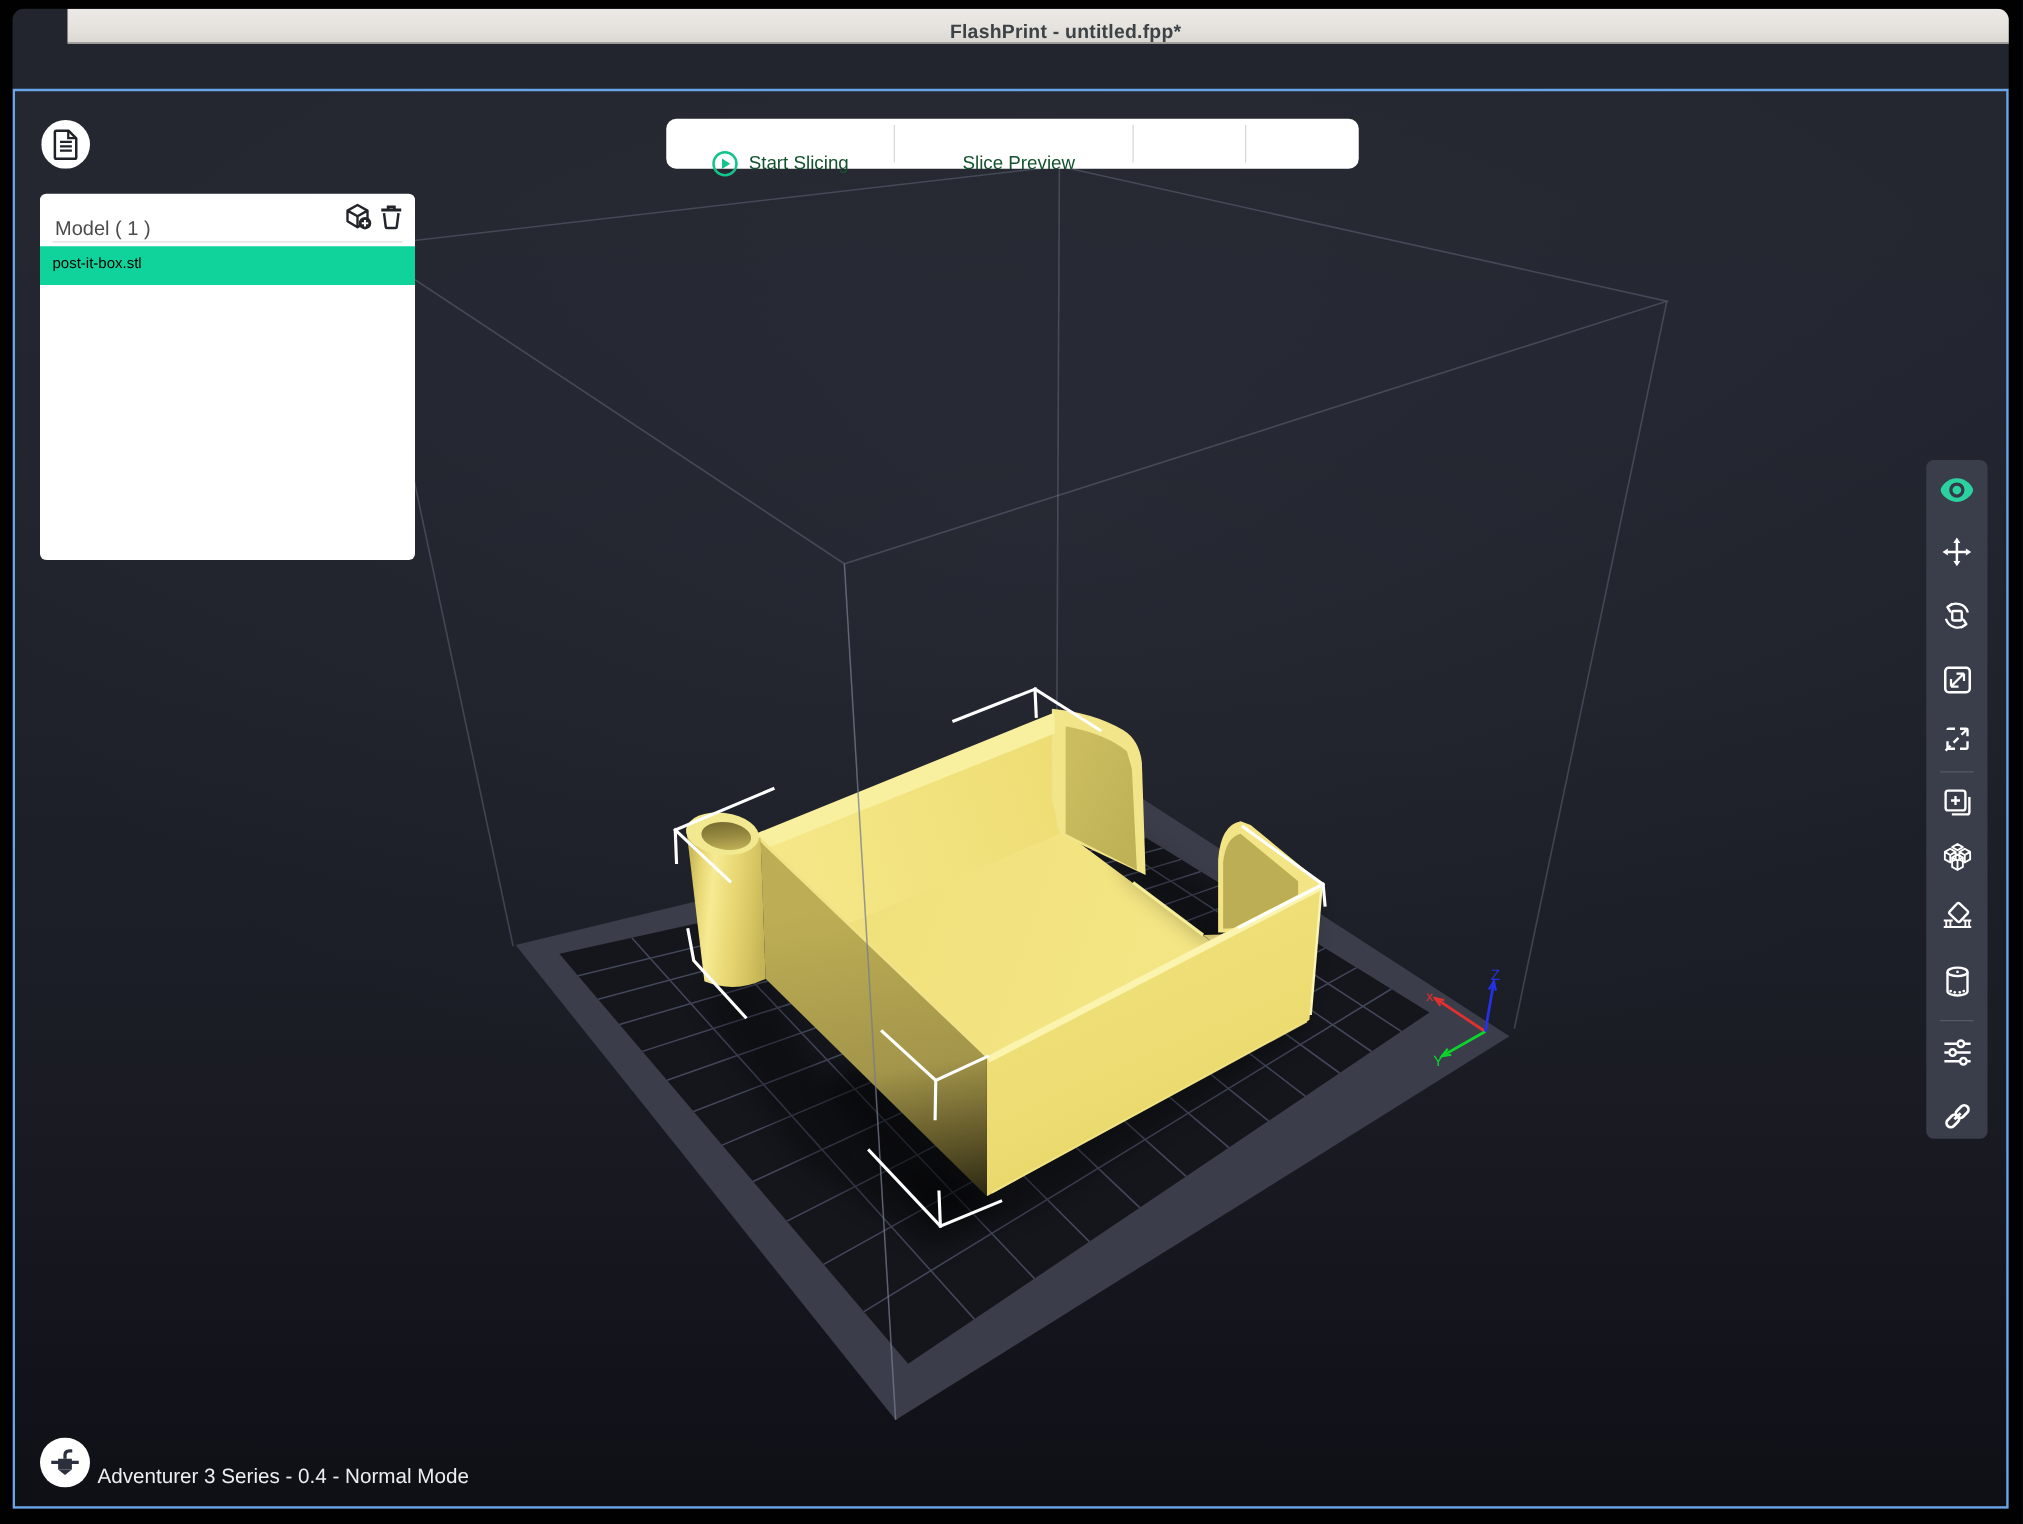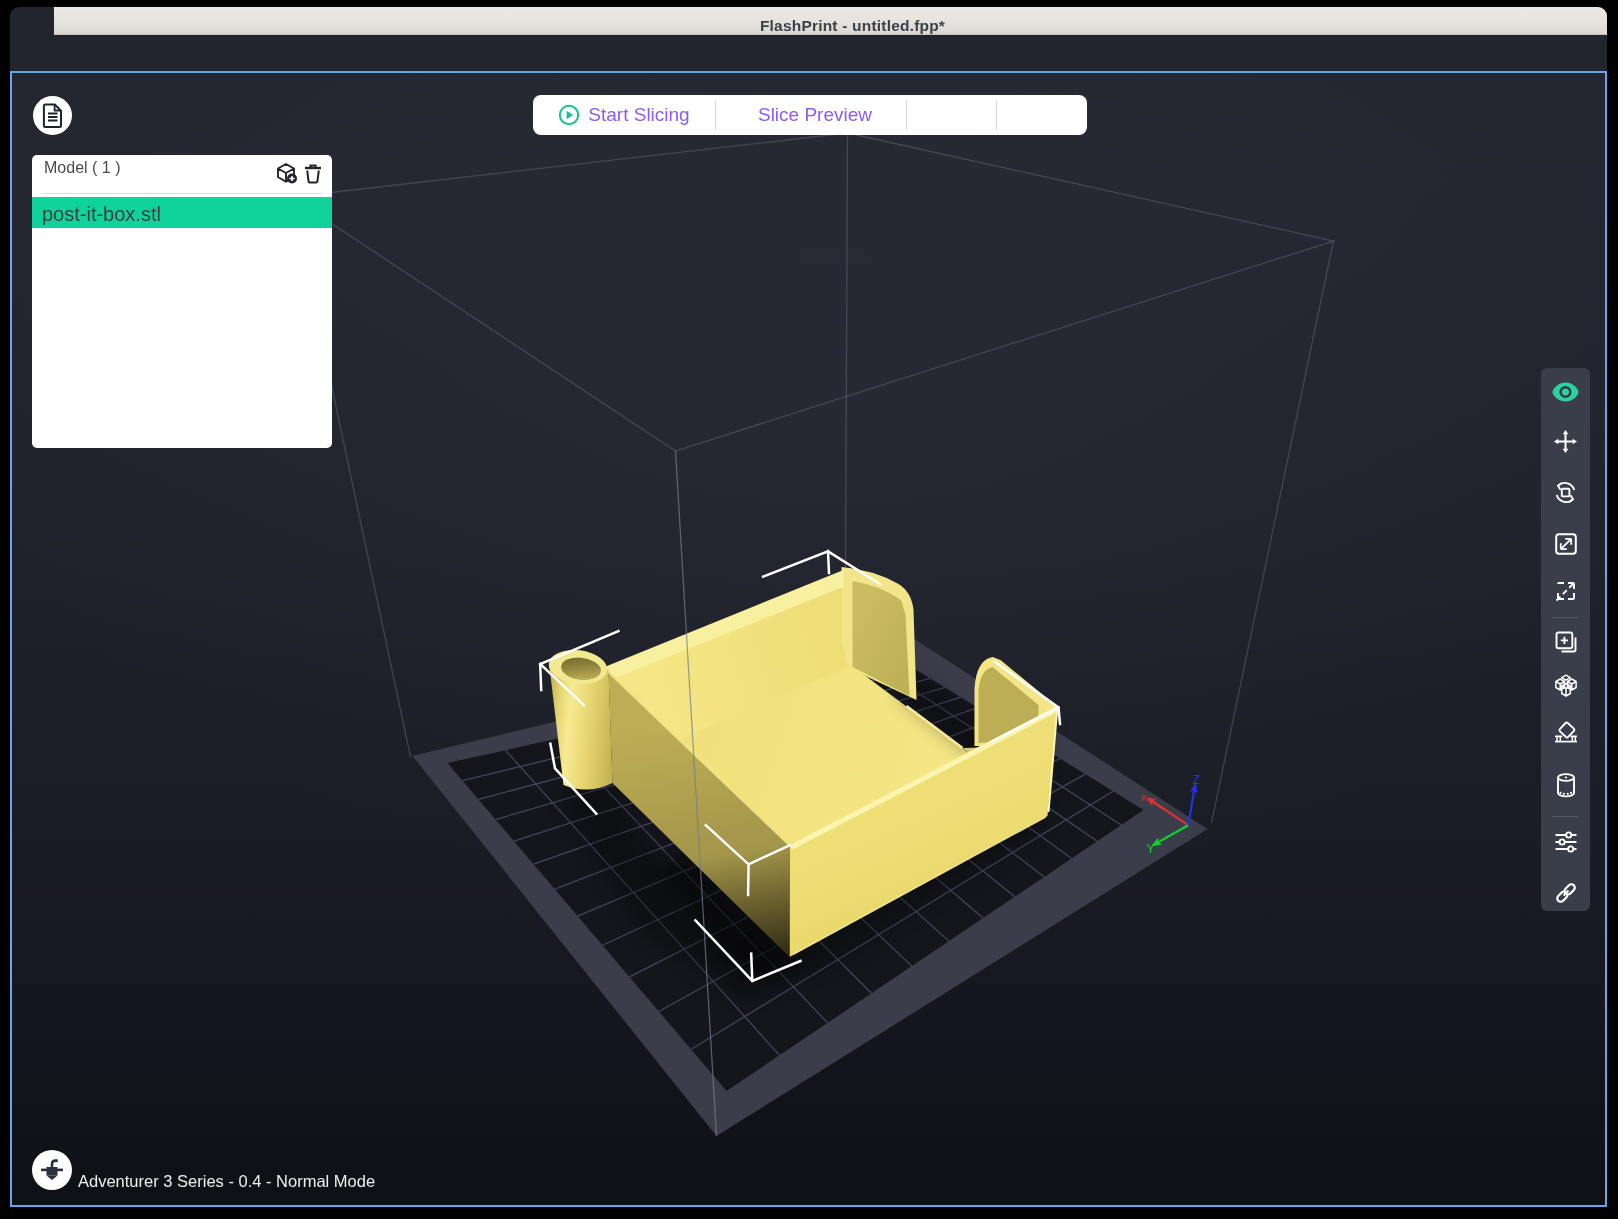--- a/index.html
+++ b/index.html
@@ -18,31 +18,31 @@
 .mi span { border-bottom:1px solid #2c2c2c; padding-bottom:0px;}
 #vp { position:absolute; left:0; top:64px; width:1597px; height:1136px;
   border:2.5px solid #69a5e9;
   background:radial-gradient(ellipse 1500px 850px at 820px 350px, rgba(152,156,172,0.05), rgba(0,0,0,0) 58%),
     linear-gradient(180deg,#252730 0%,#232530 16%,#1f212b 42%,#1b1d25 66%,#14151c 87%,#0f1016 100%); }
 #scene { position:absolute; left:12.5px; top:74px; width:1592px; height:1130px; }
 
 #topbtns { position:absolute; left:533px; top:94.5px; width:554px; height:40.5px;
   background:#ffffff; border-radius:8px; }
 .tdiv { position:absolute; top:5px; height:30px; width:1px; background:#d8d8d8; }
-.tcell { position:absolute; top:0; height:40.5px; display:flex; align-items:center;
-  justify-content:center; font-size:19px; color:#8b5cf6; }
+.tcell { position:absolute; top:16px; height:40.5px; display:flex; align-items:center;
+  justify-content:center; font-size:15px; color:#14532d; }
 
 #docic { position:absolute; left:33px; top:96px; width:39px; height:39px; }
 
 #mpanel { position:absolute; left:32px; top:155px; width:300px; height:293px;
   background:#ffffff; border-radius:5px; }
-#mphead { position:absolute; left:12px; top:4px; font-size:16px; color:#4b4b4b; }
+#mphead { position:absolute; left:12px; top:20px; font-size:16px; color:#4b4b4b; }
 #mpdiv { position:absolute; left:10px; top:38px; width:280px; height:1px; background:#dedede; }
 #mprow { position:absolute; left:0px; top:41.5px; width:300px; height:31.5px; background:#10d39c; }
-#mprow span { position:absolute; left:10px; top:6px; font-size:20px; color:#404040; }
+#mprow span { position:absolute; left:10px; top:6px; font-size:12px; color:#000000; }
 
 #rtools { position:absolute; left:1541px; top:368px; width:49px; height:543px;
   background:#3a3e4b; border-radius:6px; }
 
 #status { position:absolute; left:32px; top:1150px; height:40px; width:600px; }
 #sttext { position:absolute; left:46px; top:22px; font-size:16.5px; color:#edeef0; white-space:nowrap; }
 svg { display:block; }
 .abs { position:absolute; }
 </style>
 </head>

